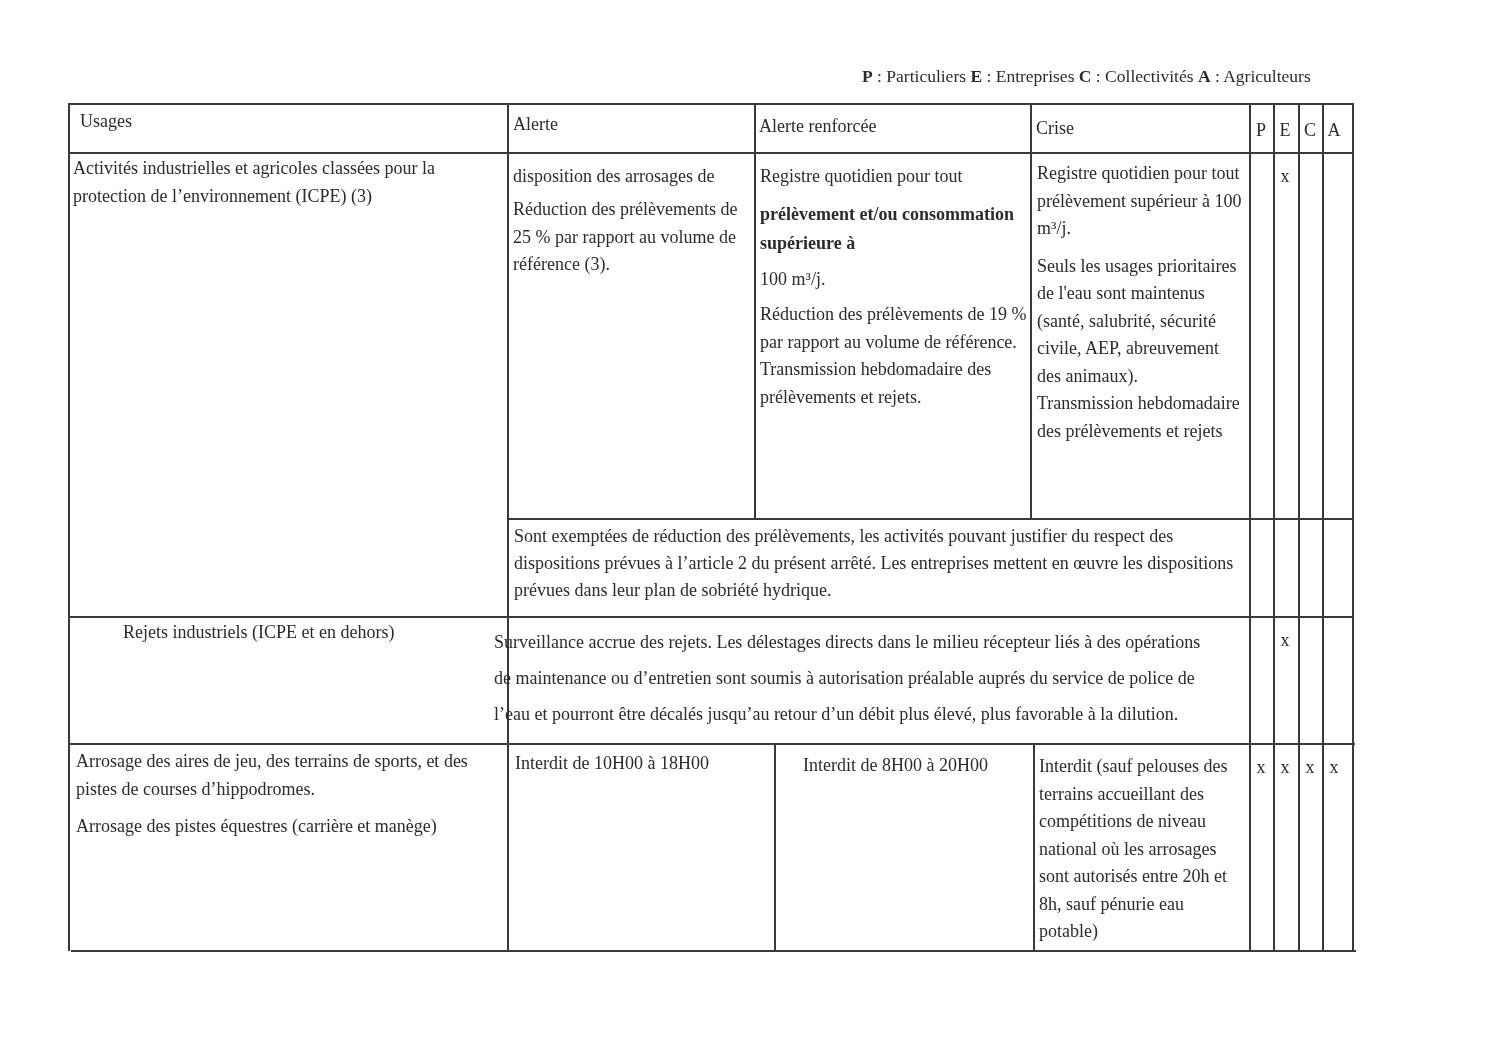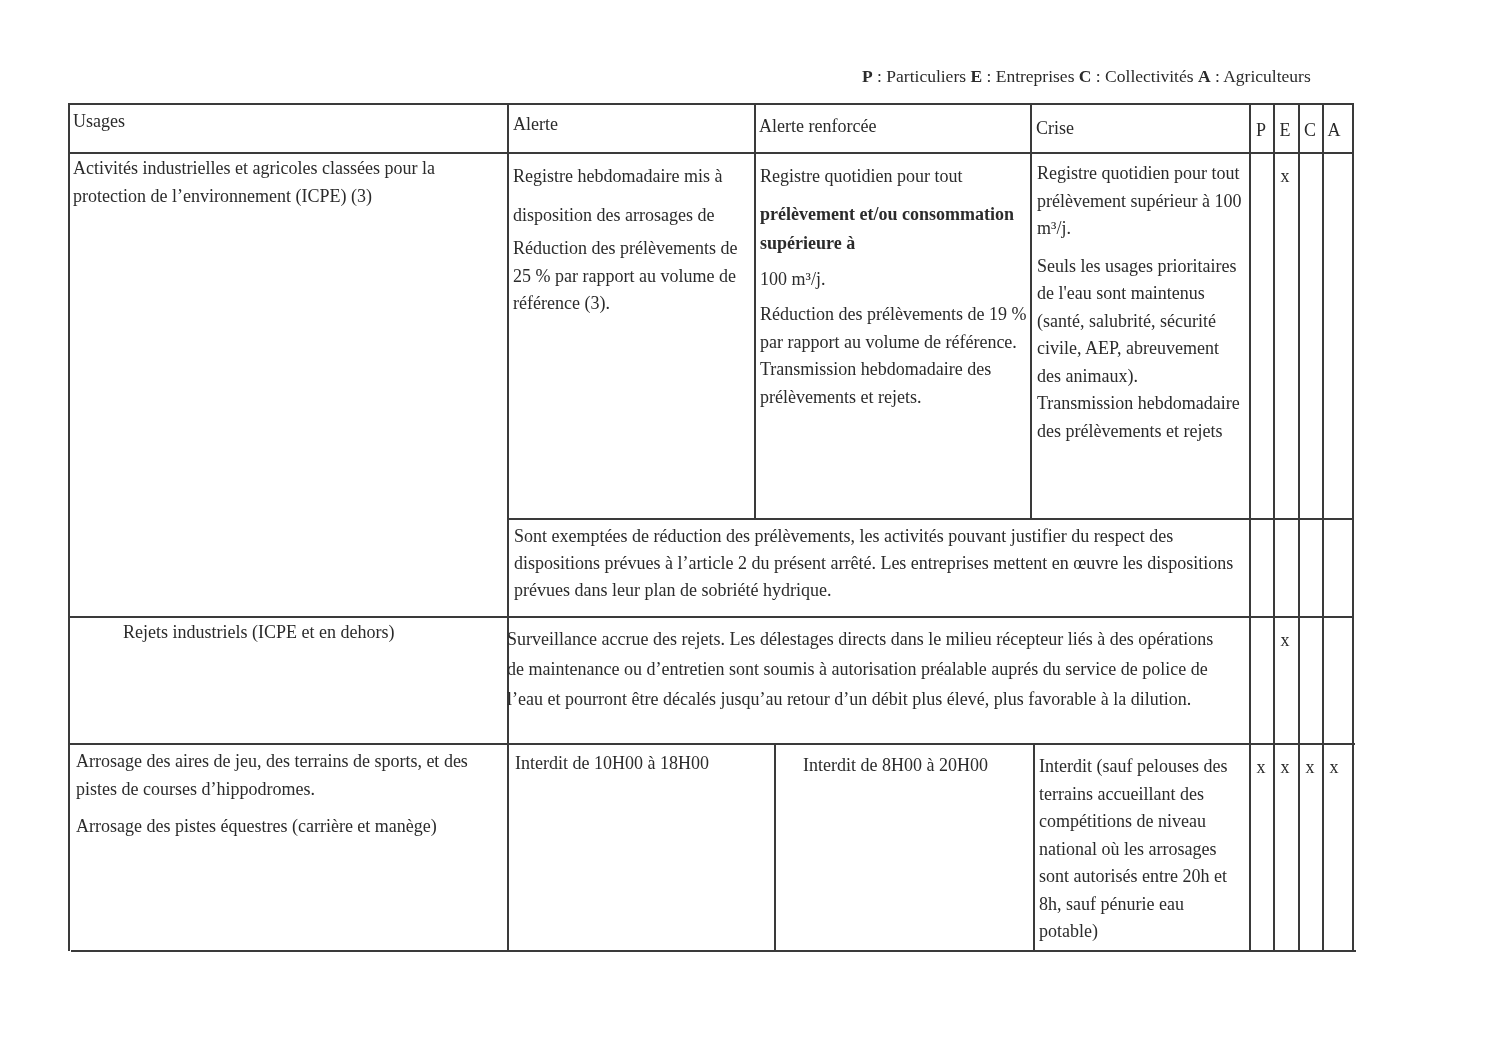--- a/index.html
+++ b/index.html
@@ -39,55 +39,54 @@
   <div class="line v" style="left:754px; top:103px; height:415px;"></div>
   <div class="line v" style="left:1030px; top:103px; height:415px;"></div>
   <div class="line v" style="left:1249px; top:103px; height:848px;"></div>
   <div class="line v" style="left:1273px; top:103px; height:848px;"></div>
   <div class="line v" style="left:1298px; top:103px; height:848px;"></div>
   <div class="line v" style="left:1322px; top:103px; height:848px;"></div>
   <div class="line v" style="left:1352px; top:103px; height:848px;"></div>
   <div class="line v" style="left:774px; top:743px; height:208px;"></div>
   <div class="line v" style="left:1033px; top:743px; height:208px;"></div>
 
-  <div class="cell" style="left:73px; top:108px;">Usages</div>
+  <div class="cell" style="left:80px; top:108px;">Usages</div>
   <div class="cell" style="left:513px; top:111px;text-align:right;">Alerte</div>
   <div class="cell" style="left:759px; top:113px;">Alerte renforcée</div>
   <div class="cell" style="left:1036px; top:115px;">Crise</div>
   <div class="mark" style="left:1249px; top:117px; line-height:27px;">P</div>
   <div class="mark" style="left:1273px; top:117px; line-height:27px;">E</div>
   <div class="mark" style="left:1298px; top:117px; line-height:27px;">C</div>
   <div class="mark" style="left:1322px; top:117px; line-height:27px;">A</div>
 
   <div class="cell" style="left:73px; top:155px; width:425px;">
     <p>Activités industrielles et agricoles classées pour la protection de l’environnement (ICPE) (3)</p>
   </div>
   <div class="cell" style="left:513px; top:157px; width:240px;">
-    <p style="line-height:39px;">Registre hebdomadaire mis à</p>
     <p style="line-height:39px;">disposition des arrosages de</p>
     <p style="margin-top:0;">Réduction des prélèvements de 25 % par rapport au volume de référence (3).</p>
   </div>
   <div class="cell" style="left:760px; top:157px; width:268px;">
     <p style="line-height:39px;">Registre quotidien pour tout</p>
     <p style="margin-top:4px; line-height:29px;font-weight:bold;">prélèvement et/ou consommation supérieure à</p>
     <p style="line-height:39px; margin-top:2px;">100 m³/j.</p>
     <p style="margin-top:2px;">Réduction des prélèvements de 19 % par rapport au volume de référence. Transmission hebdomadaire des prélèvements et rejets.</p>
   </div>
   <div class="cell" style="left:1037px; top:160px; width:210px;">
     <p>Registre quotidien pour tout prélèvement supérieur à 100 m³/j.</p>
     <p class="gap">Seuls les usages prioritaires de l'eau sont maintenus (santé, salubrité, sécurité civile, AEP, abreuvement des animaux).</p>
     <p>Transmission hebdomadaire des prélèvements et rejets</p>
   </div>
   <div class="mark" style="left:1273px; top:163px; line-height:27px;">x</div>
   <div class="cell" style="left:514px; top:523px; width:725px; line-height:27px; font-size:18px;">Sont exemptées de réduction des prélèvements, les activités pouvant justifier du respect des dispositions prévues à l’article 2 du présent arrêté. Les entreprises mettent en œuvre les dispositions prévues dans leur plan de sobriété hydrique.</div>
 
   <div class="cell" style="left:75px; top:619px; width:425px;margin-left:48px;">
     <p>Rejets industriels (ICPE et en dehors)</p>
   </div>
-  <div class="cell" style="left:507px; top:624px; width:725px; line-height:30px;">Surveillance accrue des rejets. Les délestages directs dans le milieu récepteur liés à des opérations de maintenance ou d’entretien sont soumis à autorisation préalable auprés du service de police de l’eau  et pourront être décalés jusqu’au retour d’un débit plus élevé, plus favorable à la dilution.</div>
+  <div class="cell" style="left:494px; top:624px; width:725px; line-height:36px;">Surveillance accrue des rejets. Les délestages directs dans le milieu récepteur liés à des opérations de maintenance ou d’entretien sont soumis à autorisation préalable auprés du service de police de l’eau  et pourront être décalés jusqu’au retour d’un débit plus élevé, plus favorable à la dilution.</div>
   <div class="mark" style="left:1273px; top:627px; line-height:27px;">x</div>
 
   <div class="cell" style="left:76px; top:748px; width:425px;">
     <p>Arrosage des aires de jeu, des terrains de sports, et des pistes de courses d’hippodromes.</p>
     <p class="gap">Arrosage des pistes équestres (carrière et manège)</p>
   </div>
   <div class="cell" style="left:515px; top:750px; width:255px;">
     <p>Interdit de 10H00 à 18H00</p>
   </div>
   <div class="cell" style="left:803px; top:752px; width:250px;">

